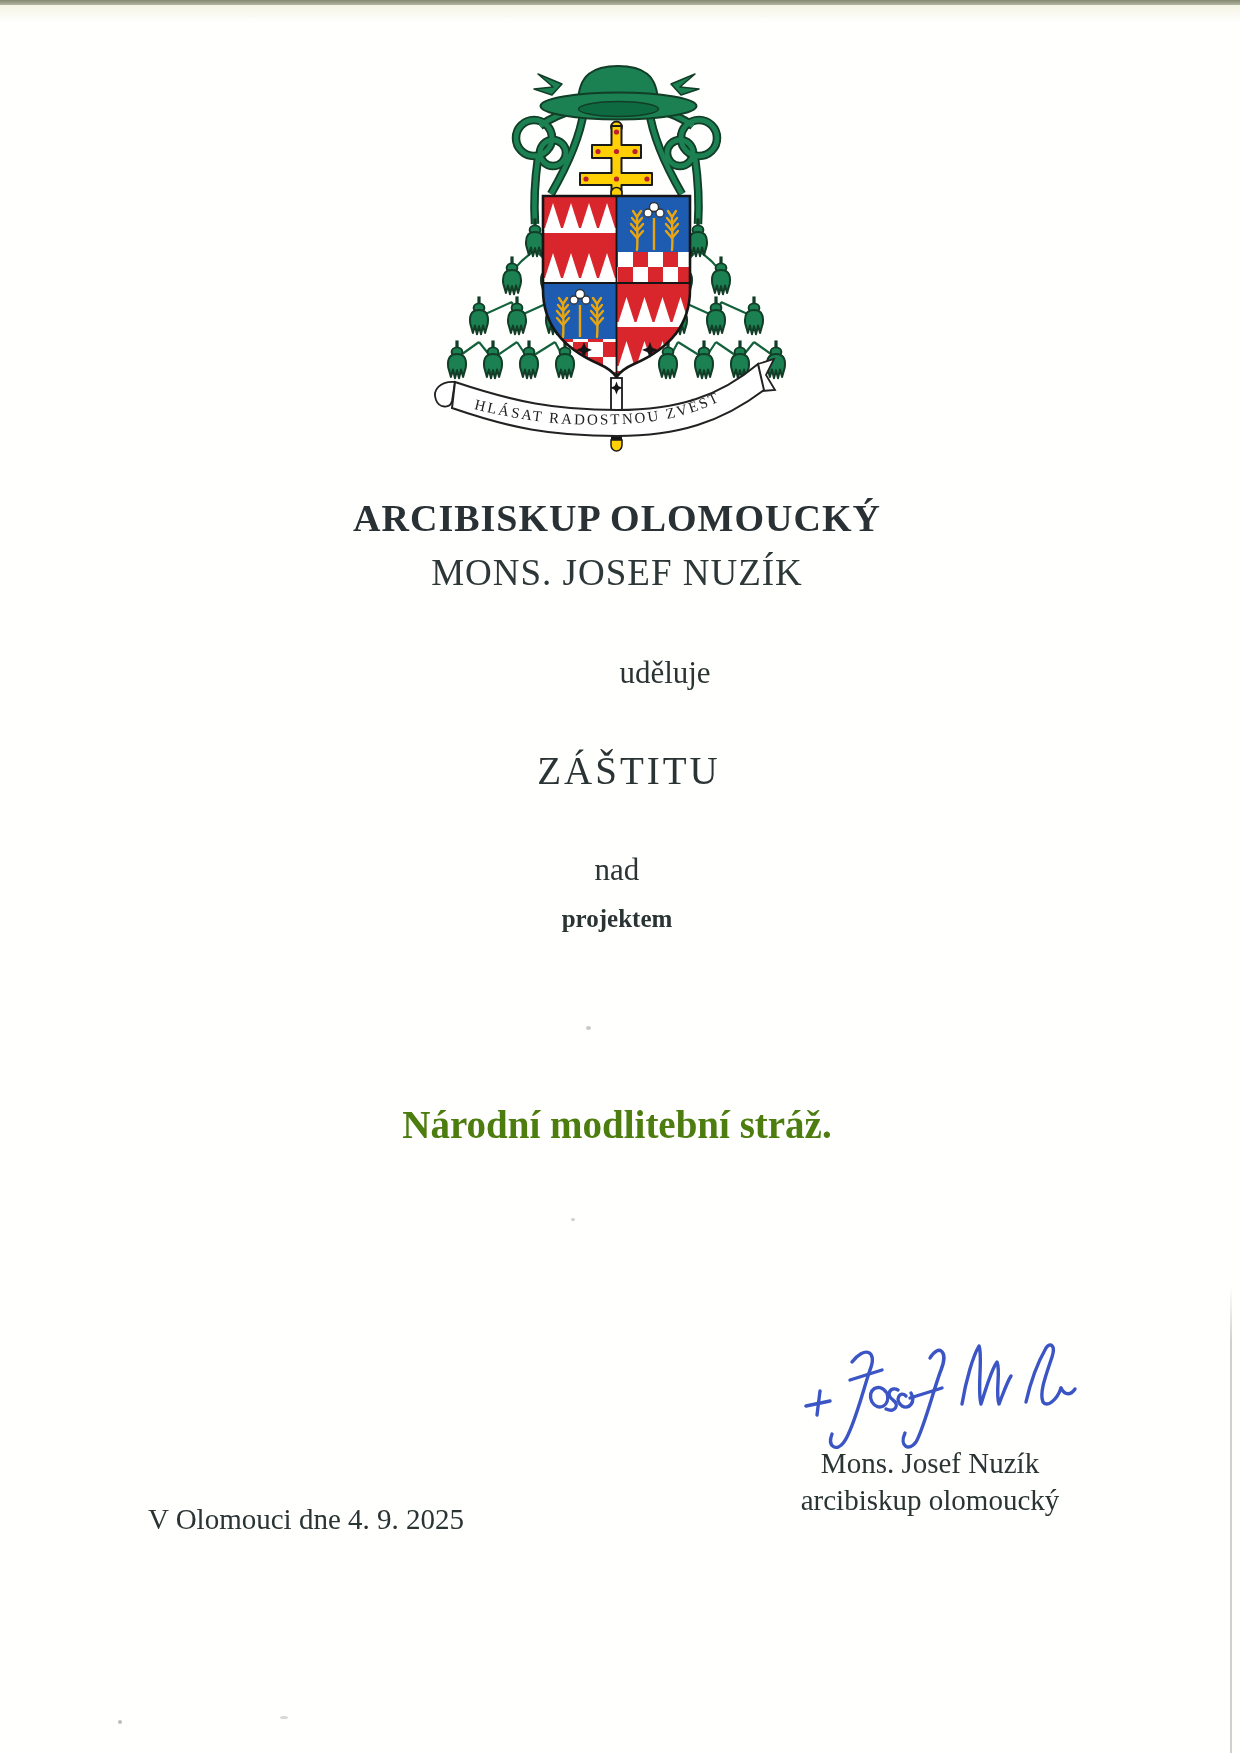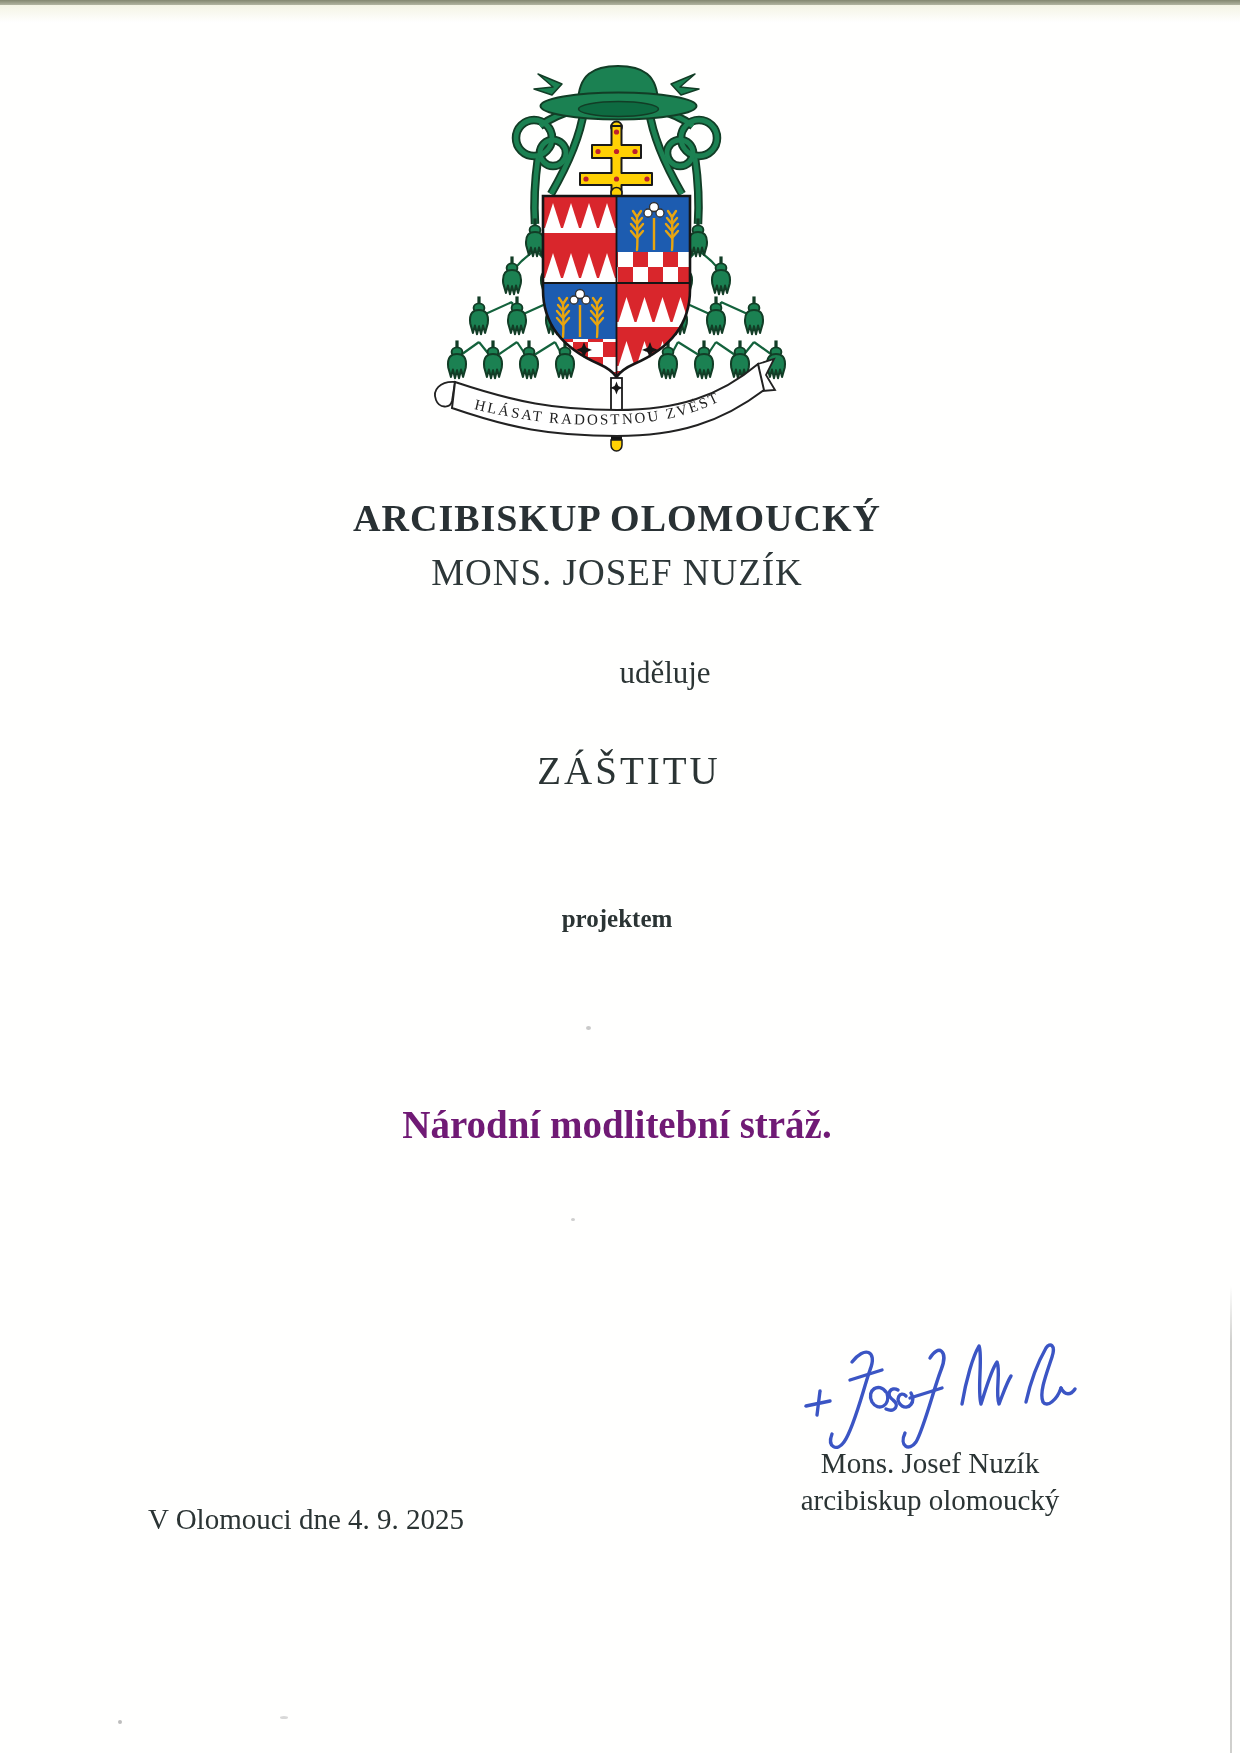--- a/index.html
+++ b/index.html
@@ -25,21 +25,21 @@
   .sp4{left:280px;top:1716px;width:8px;height:3px;background:#d8d8d8;}
 
   
   .cline{position:absolute;left:0;width:1234px;text-align:center;white-space:nowrap;}
   .t1{top:496px;font-size:38px;font-weight:bold;letter-spacing:1px;color:#293134;}
   .t2{top:551px;font-size:37px;letter-spacing:1px;color:#2d3738;}
   .grants{top:655px;font-size:31px;margin-left:48px;}
   .patronage{top:748px;font-size:39px;letter-spacing:3px;padding-left:12px;}
   .over{top:852px;font-size:31px;}
   .project-word{top:905px;font-size:25px;font-weight:bold;}
-  .project-title{top:1102px;font-size:39px;font-weight:bold;color:#701a75;}
+  .project-title{top:1102px;font-size:39px;font-weight:bold;color:#4d7c0f;}
 
   .place-date{position:absolute;left:148px;top:1503px;font-size:29px;white-space:nowrap;}
   .signatory{position:absolute;left:780px;top:1447px;width:300px;text-align:center;}
   .signatory .line1{font-size:29px;}
   .signatory .line2{font-size:29px;margin-top:4px;}
 
   .emblem-svg{position:absolute;left:410px;top:60px;}
   .signature-svg{position:absolute;left:790px;top:1318px;}
 
   .cord-o{stroke:#123d26;stroke-width:8.5;fill:none;}
@@ -208,20 +208,21 @@
       <path d="M168,44 C168,14 184,6 208,6 C232,6 248,14 248,44 Z" fill="#1b8152" stroke="#123d26" stroke-width="2"></path>
       <ellipse cx="208.5" cy="46" rx="78" ry="13.5" fill="#1b8152" stroke="#123d26" stroke-width="2"></ellipse>
       <ellipse cx="208.5" cy="49" rx="40" ry="7.5" fill="#0e6a41" stroke="#123d26" stroke-width="1.5"></ellipse>
     </g>
   </svg>
 
   <div class="cline t1">ARCIBISKUP OLOMOUCKÝ</div>
   <div class="cline t2">MONS. JOSEF NUZÍK</div>
   <div class="cline grants">uděluje</div>
   <div class="cline patronage">ZÁŠTITU</div>
+  <div class="cline over">nad</div>
   <div class="cline project-word">projektem</div>
   <div class="cline project-title">Národní modlitební stráž.</div>
 
   <svg class="signature-svg" width="300" height="140" viewBox="0 0 300 140">
     <g fill="none" stroke="#3b55c4" stroke-width="3.4" stroke-linecap="round" stroke-linejoin="round">
       <path d="M16,88 L40,83"></path>
       <path d="M30,73 L27,97"></path>
       <path d="M62,44 C74,28 88,32 80,52 C73,72 64,110 54,124 C47,134 37,129 42,116"></path>
       <path d="M60,62 L92,52"></path>
       <path d="M96,74 C89,64 76,72 82,84 C88,94 101,88 97,75"></path>

